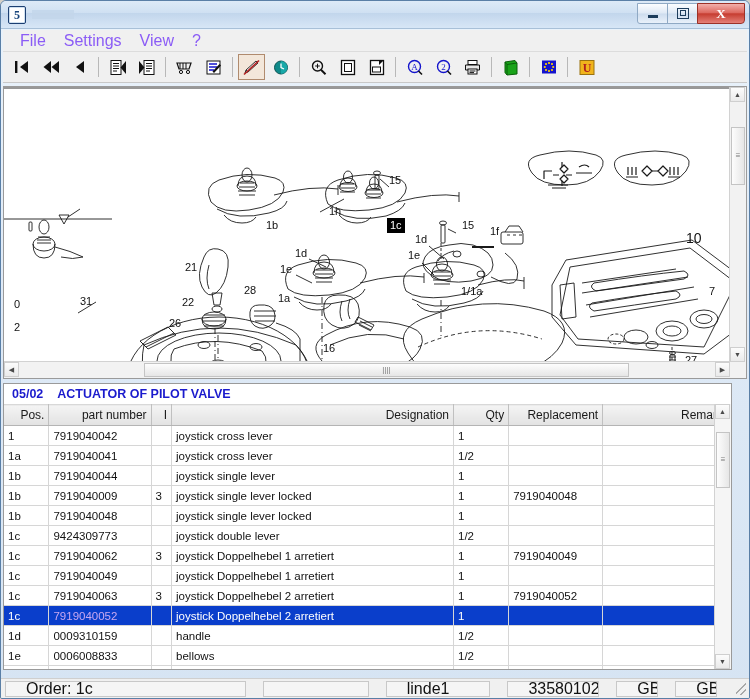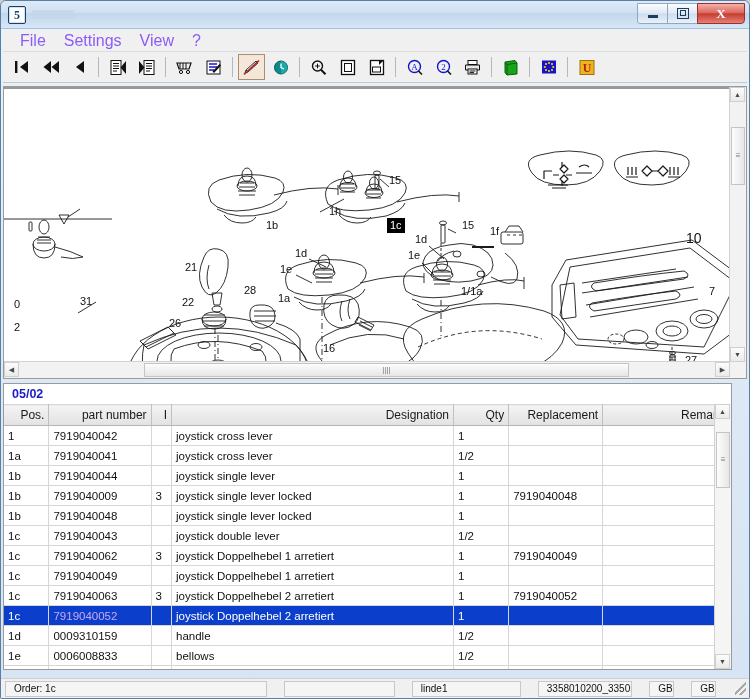--- a/index.html
+++ b/index.html
@@ -251,24 +251,24 @@
     background: #f0f0f0;
     border-top: 1px solid #cfcfcf;
     display: flex; align-items: center;
     padding: 0 3px 0 4px;
     box-sizing: border-box;
   }
   .sb-cell {
     height: 16px;
     border: 1px solid #c8c8c8;
     background: #f5f5f5;
-    font-size: 10px;
+    font-size: 16px;
     color: #111;
     display: flex; align-items: center;
-    padding: 0 8px;
+    padding: 0 20px;
     margin-right: 17px;
     box-sizing: border-box;
     overflow: hidden; white-space: nowrap;
   }
   .sb-order { width: 305px; }
   .sb-blank { width: 127px; }
   .sb-user  { width: 125px; }
   .sb-code  { width: 108px; }
   .sb-lang  { width: 26px; }
   .sb-grip2 {
@@ -728,20 +728,21 @@
       </div>
       <div class="sb-arrow" style="position:absolute;right:0;top:0;">▶</div>
     </div>
     <div class="sb-corner"></div>
   </div>
 
   <div class="table-section">
 
     <div class="tbl-caption">
       <span class="cap-code">05/02</span>
+      <span class="cap-title">ACTUATOR OF PILOT VALVE</span>
     </div>
 
     <div class="tbl-body-clip">
       <table class="parts">
         <colgroup id="parts-colgroup">
             <col style="width: 44px;">
             <col style="width: 100px;">
             <col style="width: 20px;">
             <col style="width: 276px;">
             <col style="width: 54px;">
@@ -800,21 +801,21 @@
               <td>1b</td>
               <td class="pn">7919040048</td>
               <td class="idx"></td>
               <td>joystick single lever locked</td>
               <td>1</td>
               <td></td>
               <td></td>
             </tr>
             <tr>
               <td>1c</td>
-              <td class="pn">7919040043</td>
+              <td class="pn">9424309773</td>
               <td class="idx"></td>
               <td>joystick double lever</td>
               <td>1/2</td>
               <td></td>
               <td></td>
             </tr>
             <tr>
               <td>1c</td>
               <td class="pn">7919040062</td>
               <td class="idx">3</td>

